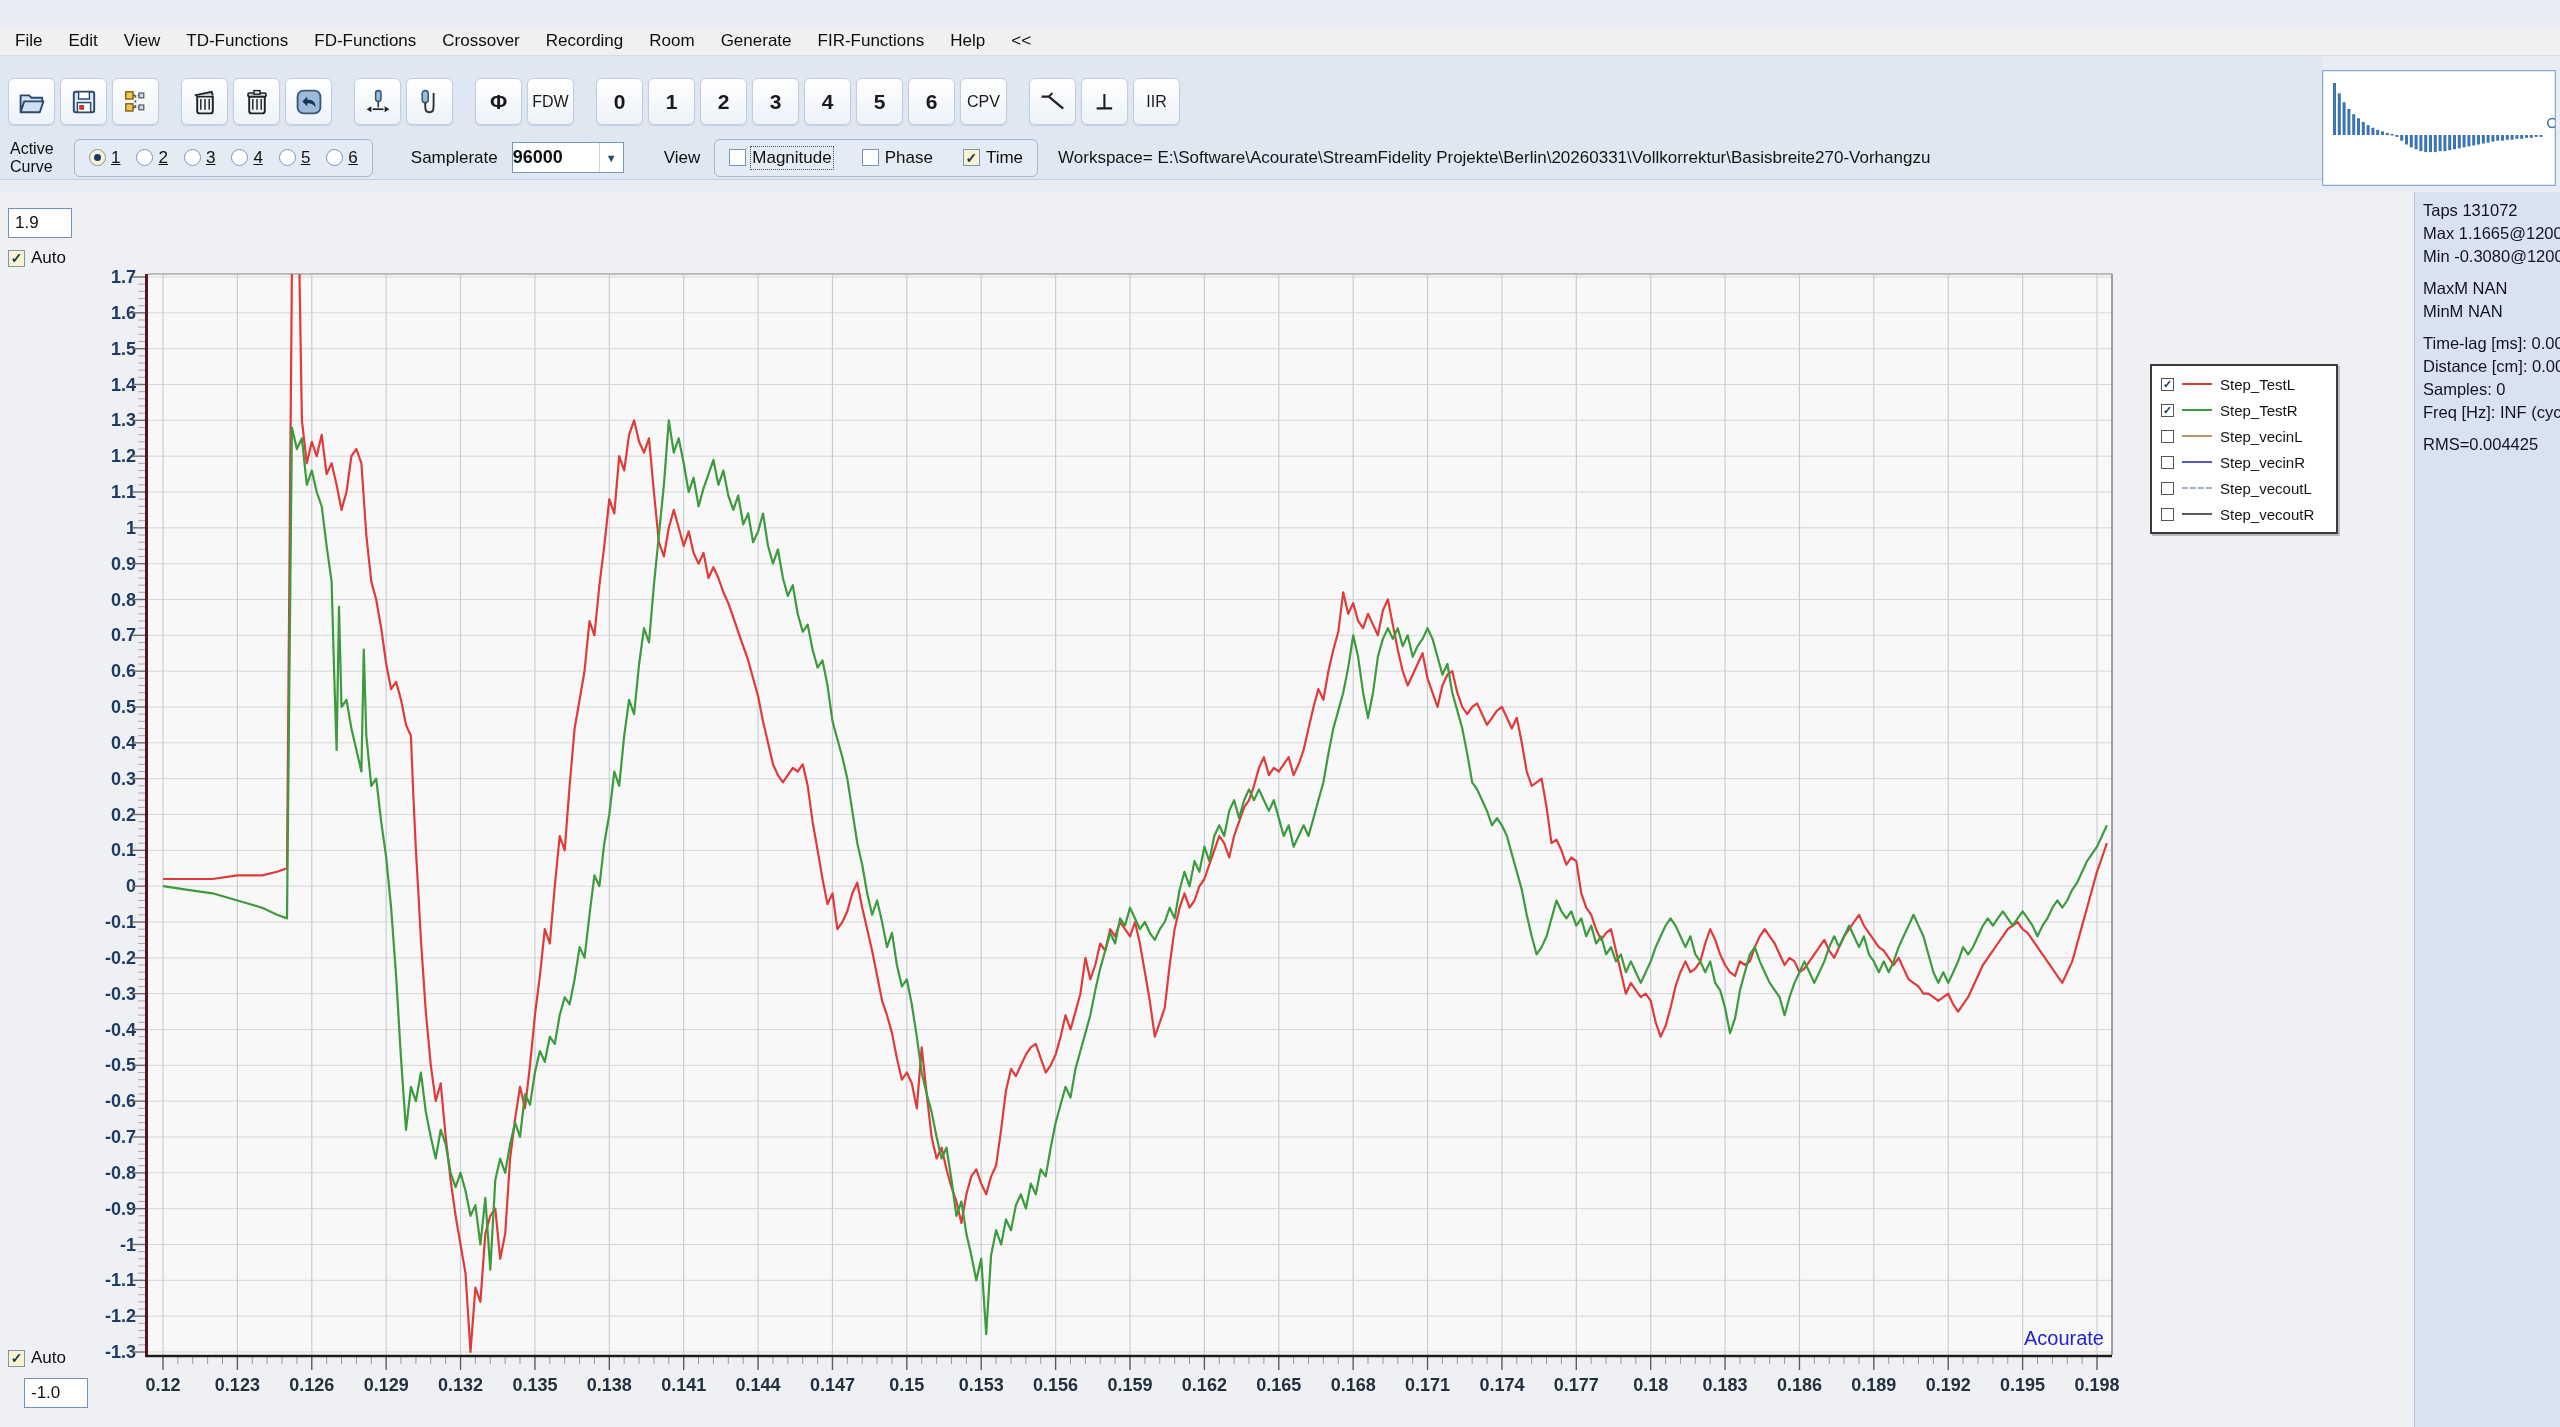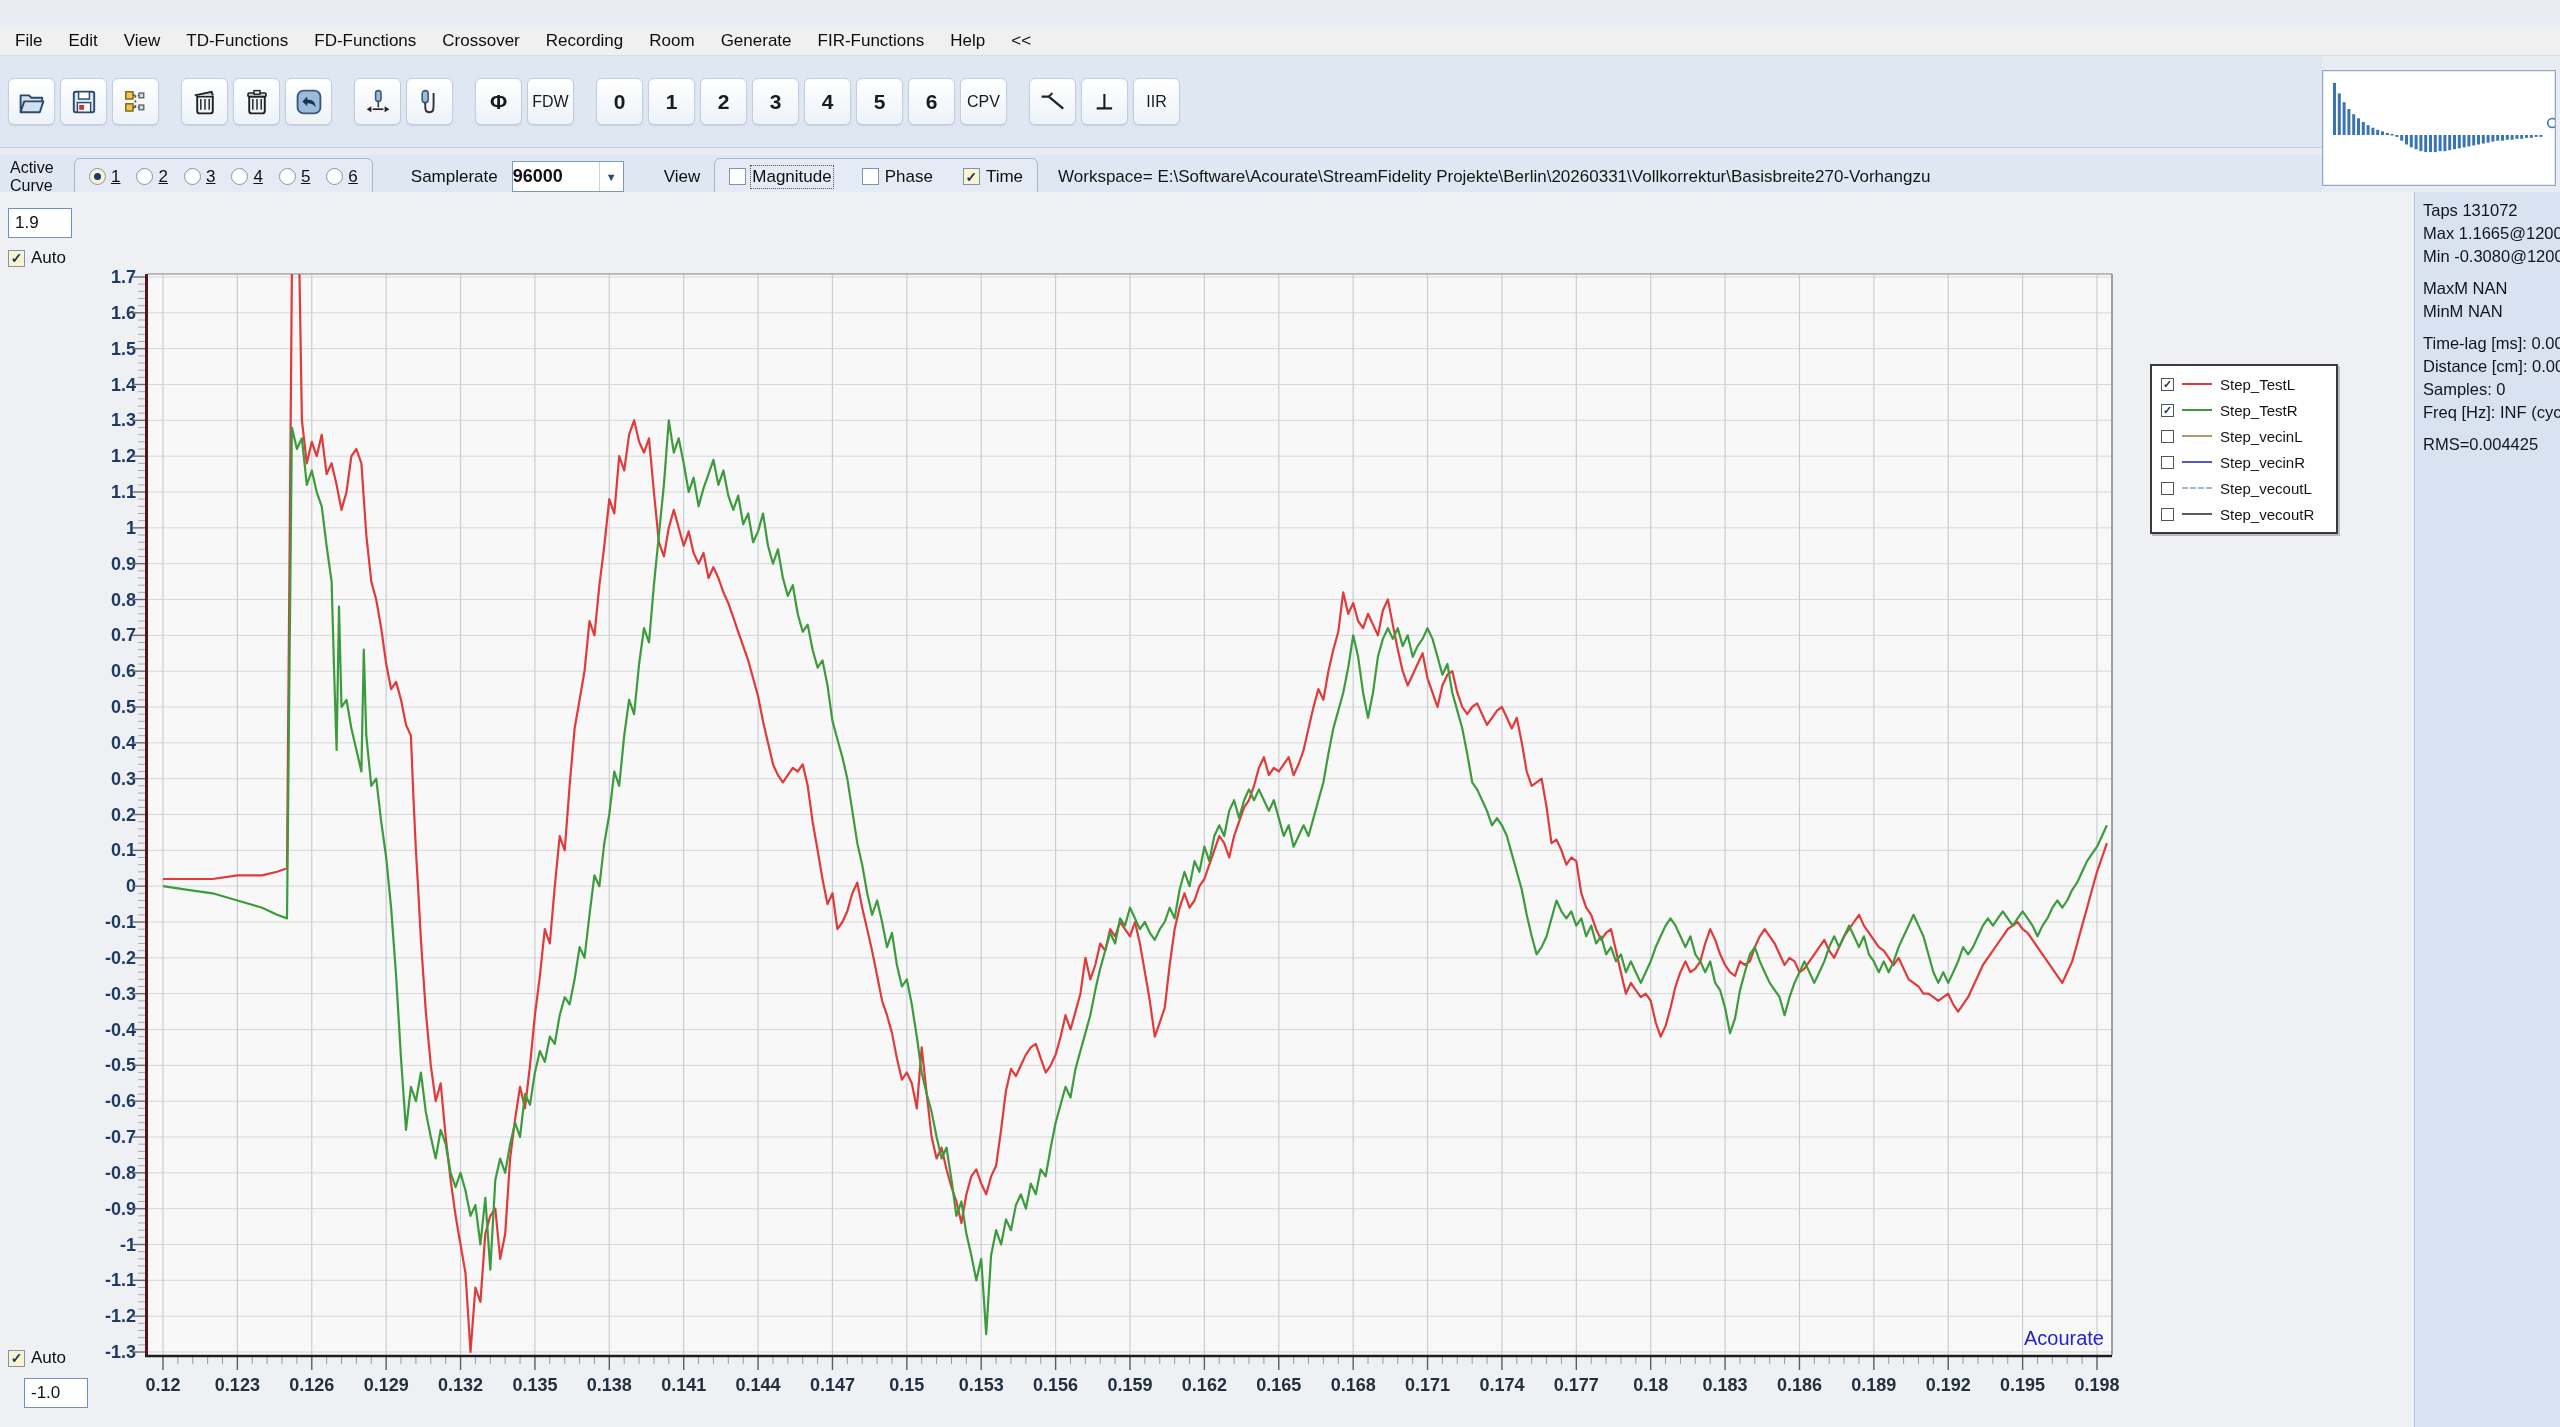--- a/index.html
+++ b/index.html
@@ -26,21 +26,21 @@
   #toolbar { left:0; top:56px; width:2322px; height:92px; background:#dee7f2;
     border-bottom:1px solid #c3d0e0; display:flex; align-items:center; padding-left:8px; }
   .tgroup { display:flex; gap:5px; margin-right:22px; }
   .tbtn { width:47px; height:47px; background:linear-gradient(#ffffff,#edf2f8);
     border:1px solid #c2cedd; border-radius:6px; display:flex; align-items:center; justify-content:center;
     font-size:21px; font-weight:bold; color:#1a1a1a; box-shadow:0 1px 1px rgba(120,140,170,.25); }
   .tbtn.small-text { font-size:16px; font-weight:normal; }
   .tbtn svg { width:30px; height:30px; }
 
   
-  #curverow { left:0; top:155px; width:2322px; height:44px; background:#dee7f2;
+  #curverow { left:0; top:136px; width:2322px; height:44px; background:#dee7f2;
     border-bottom:1px solid #c3d0e0; display:flex; align-items:center; }
   #active-curve-label { font-size:16px; color:#101010; line-height:18px; margin-left:10px; width:58px; }
   .groupbox { border:1px solid #a4b8cf; border-radius:6px; height:38px; display:flex;
     align-items:center; padding:0 14px; background:rgba(255,255,255,.18); }
   #radio-group { margin-left:6px; gap:16px; }
   .radio-item { display:flex; align-items:center; gap:5px; }
   .radio-circle { width:17px; height:17px; border-radius:50%; border:1px solid #7d95b5; background:#fff; position:relative; }
   .radio-circle.sel { background:#fbf3cd; }
   .radio-circle.sel::after { content:""; position:absolute; left:4px; top:4px; width:7px; height:7px;
     border-radius:50%; background:#143a6e; }

